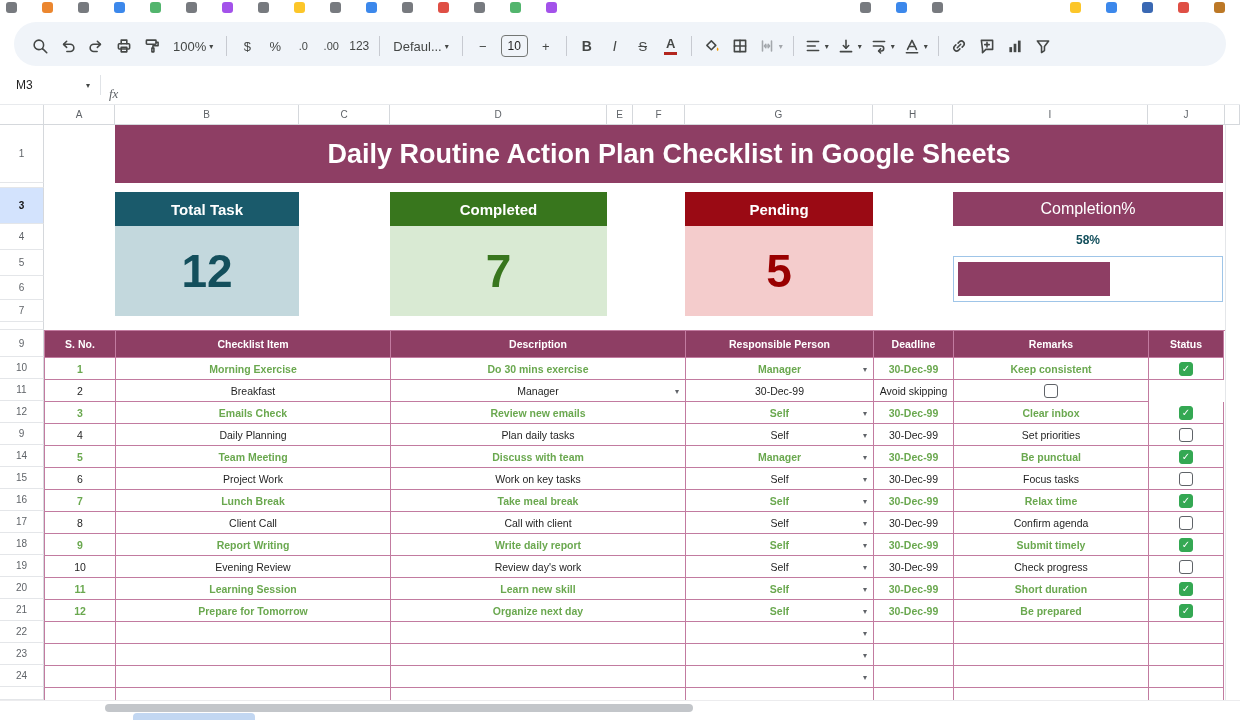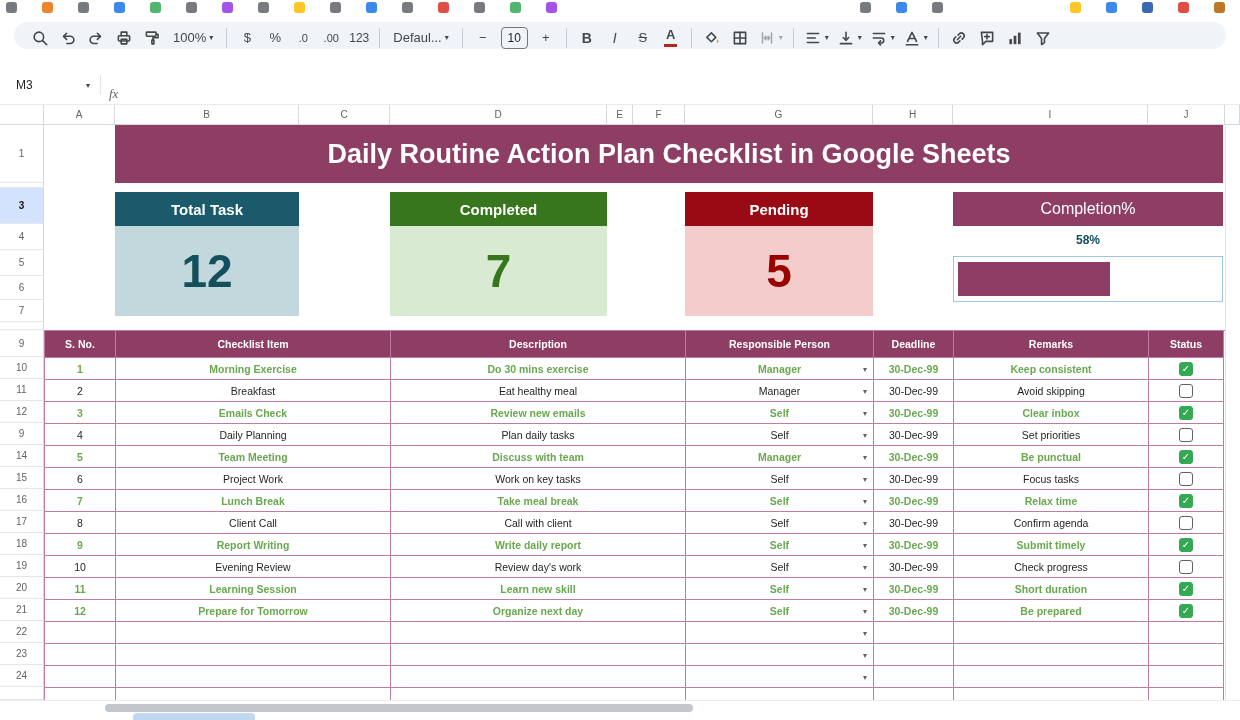--- a/index.html
+++ b/index.html
@@ -5,21 +5,21 @@
   * { margin:0; padding:0; box-sizing:border-box; }
   html,body { width:1240px; height:720px; }
   body { font-family:"Liberation Sans","DejaVu Sans",sans-serif; background:#fff; overflow:hidden; }
   #screen { position:relative; width:1240px; height:720px; background:#fff; overflow:hidden; }
 
   
   #bookmarks { position:absolute; left:0; top:0; width:1240px; height:15px; background:#fff; }
   .fav { position:absolute; top:2px; width:11px; height:11px; border-radius:3px; opacity:.85; }
 
   
-  #toolbar { position:absolute; left:14px; top:22px; width:1212px; height:27px; background:#f0f4f9;
+  #toolbar { position:absolute; left:14px; top:22px; width:1212px; height:44px; background:#f0f4f9;
              border-radius:22px; display:flex; align-items:center; padding:4px 8px 0 12px; color:#444746; overflow:hidden; }
   .tbtn { height:28px; min-width:26px; padding:0 3px; margin:0 1px; border-radius:4px; display:flex;
           align-items:center; justify-content:center; font-size:13px; color:#444746; flex:0 0 auto; cursor:default; }
   .tbtn.wide { padding:0 6px; }
   .tdiv { width:1px; height:20px; background:#c7cad1; margin:0 6px; flex:0 0 auto; }
   .caret { font-size:8px; color:#444746; margin-left:3px; }
   .fsize { width:27px; height:22px; border:1px solid #747775; border-radius:4px; margin:0 4px; display:flex;
            align-items:center; justify-content:center; font-size:12px; color:#1f1f1f; flex:0 0 auto; }
   .bold { font-weight:bold; font-size:14px; }
   .italic { font-style:italic; font-size:14px; }
@@ -357,21 +357,20 @@
             </div>
             <div>30-Dec-99</div>
             <div>Keep consistent</div>
             <div>
               <span class="cb checked">✓</span>
             </div>
           </div>
           <div class="trow">
             <div>2</div>
             <div>Breakfast</div>
-            <div>Eat healthy meal</div>
             <div>
               <span>Manager</span>
               <span class="dd">▾</span>
             </div>
             <div>30-Dec-99</div>
             <div>Avoid skipping</div>
             <div>
               <span class="cb"></span>
             </div>
           </div>

